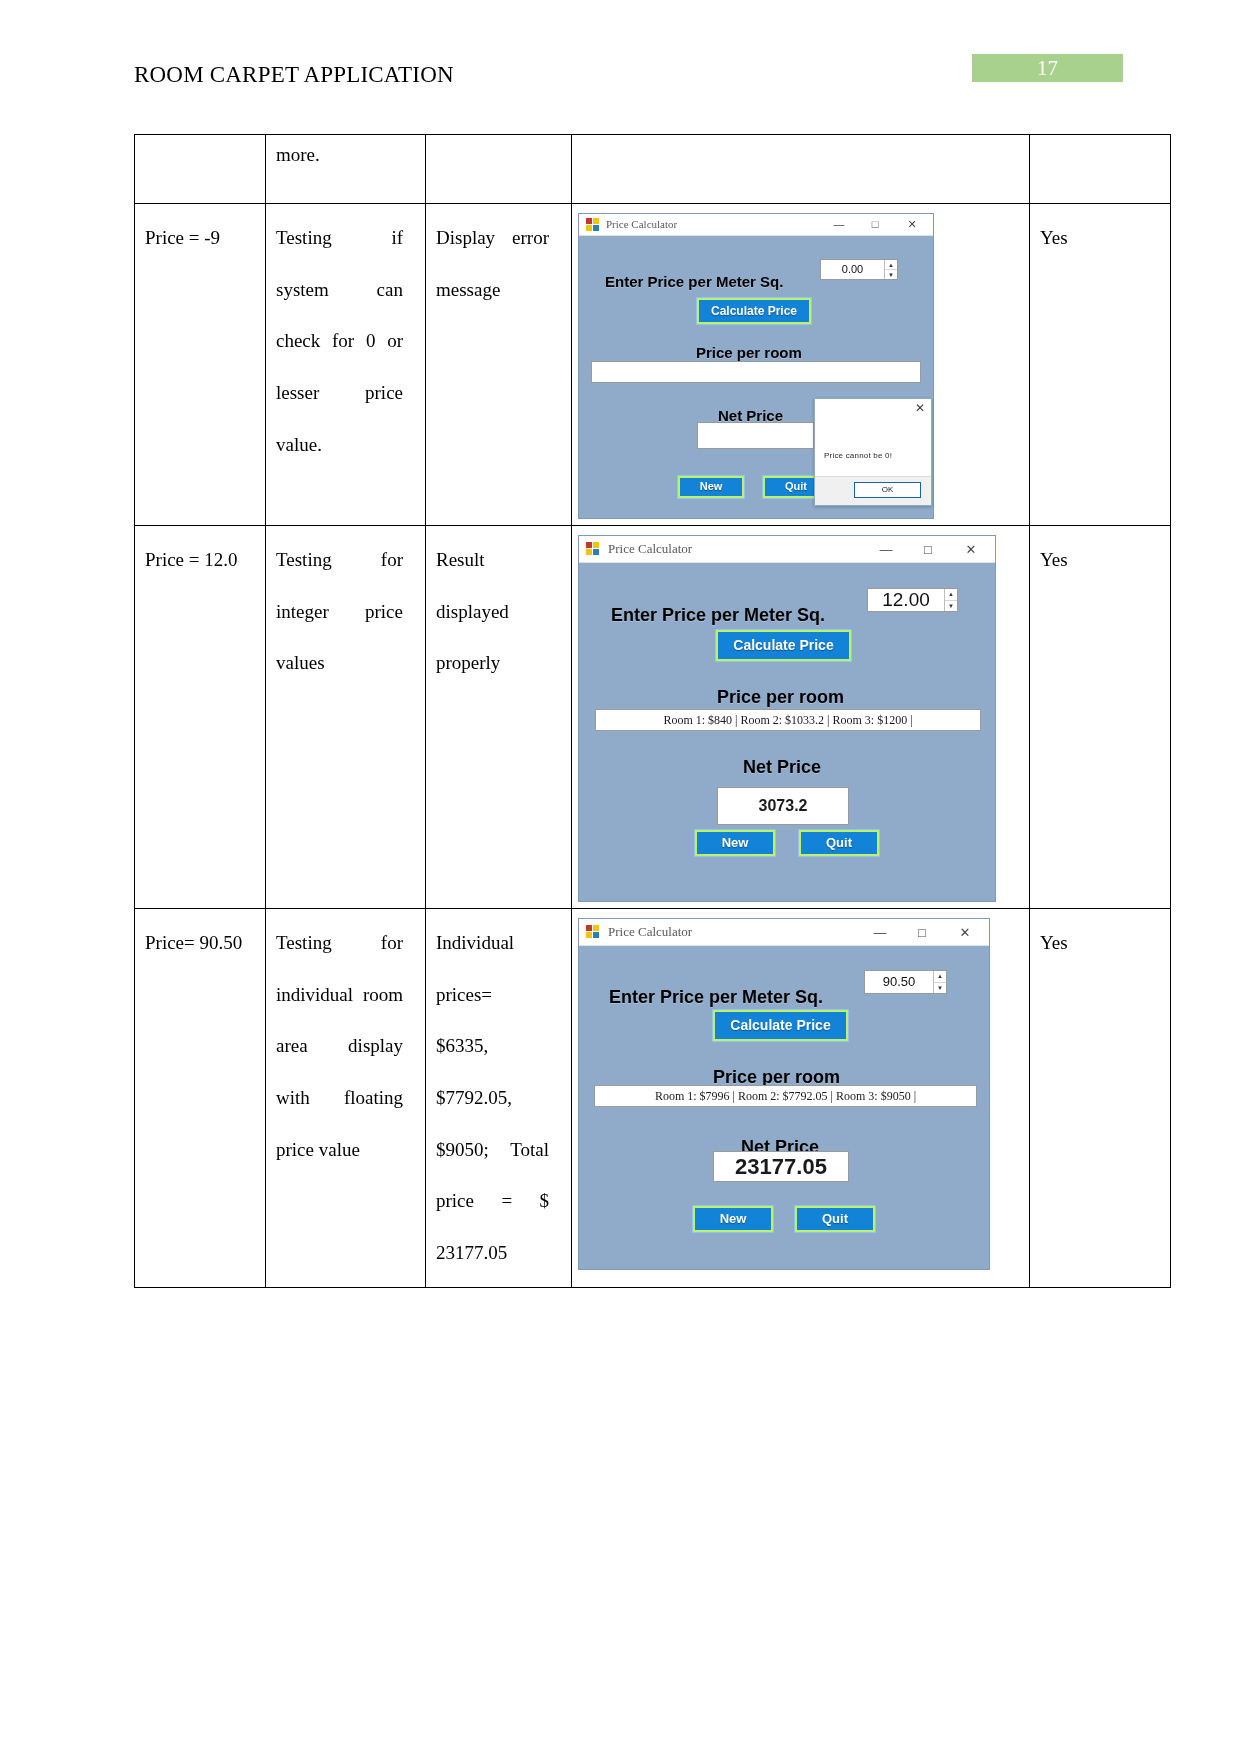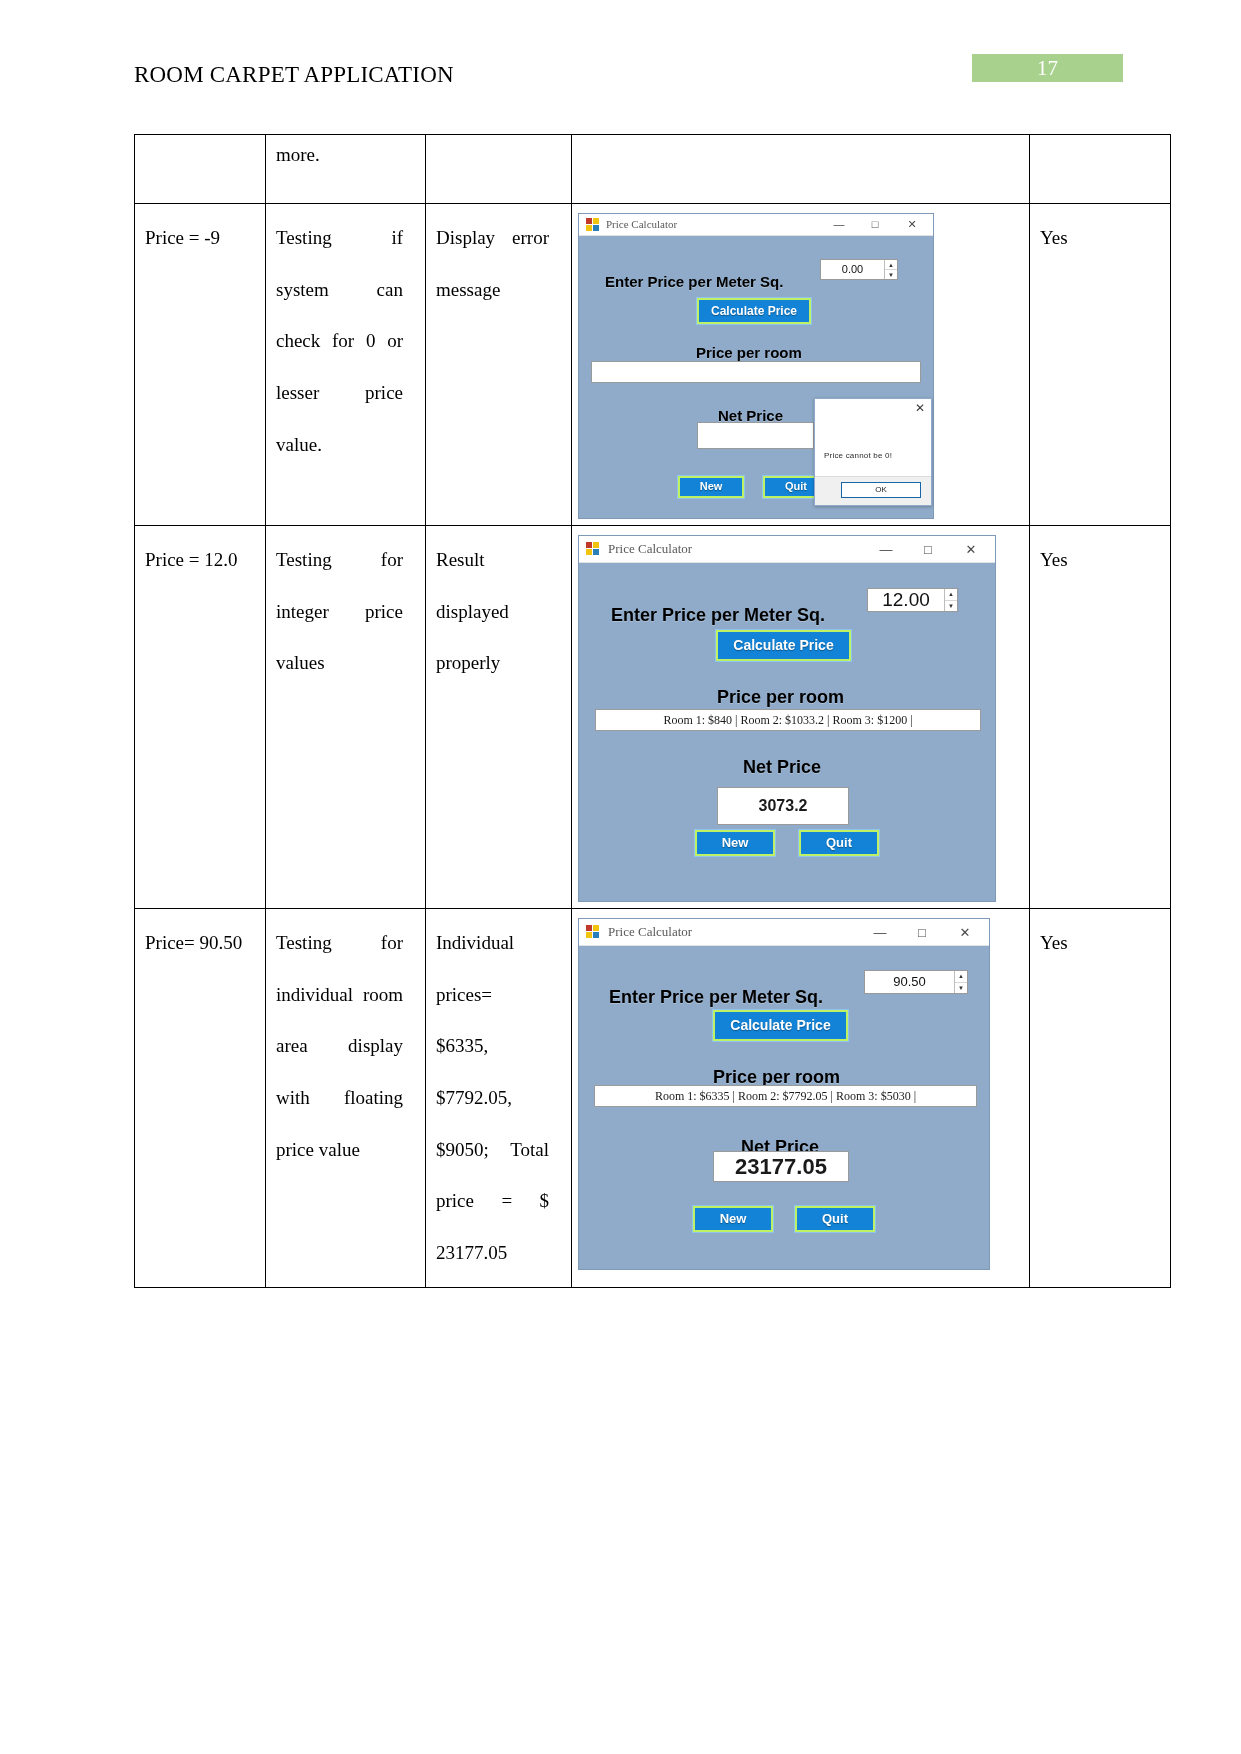--- a/index.html
+++ b/index.html
@@ -219,21 +219,21 @@
     position: absolute;
     left: 0; right: 0; bottom: 0;
     height: 28px;
     background: #f0f0f0;
     border-top: 1px solid #dcdcdc;
   }
   .wf-dialog .dlg-ok {
     position: absolute;
     right: 10px;
     top: 5px;
-    width: 80px;
+    width: 67px;
     height: 16px;
     background: #ffffff;
     border: 1px solid #1565a8;
     box-sizing: border-box;
     display: flex;
     align-items: center;
     justify-content: center;
     font-family: "Liberation Sans", sans-serif;
     font-size: 8px;
     color: #222;
@@ -387,33 +387,33 @@
           <span class="wf-title" style="font-size:13px;">Price Calculator</span>
           <span class="wf-btns">
             <span class="wf-btn" style="width:42px;font-size:13px;">—</span>
             <span class="wf-btn" style="width:42px;font-size:13px;">□</span>
             <span class="wf-btn" style="width:44px;font-size:13px;">✕</span>
           </span>
         </div>
 
         <div class="wf-label" style="left:30px; top:54px; font-size:18px;">Enter Price per Meter Sq.</div>
 
-        <div class="wf-spin" style="left:285px; top:51px; width:104px; height:24px;">
+        <div class="wf-spin" style="left:285px; top:51px; width:83px; height:24px;">
           <span class="val" style="font-size:13px;">90.50</span>
           <span class="arrows">
             <span>▲</span>
             <span>▼</span>
           </span>
         </div>
 
         <div class="wf-blue-btn" style="left:134px; top:91px; width:135px; height:31px; font-size:14px;">Calculate Price</div>
 
         <div class="wf-label" style="left:134px; top:134px; font-size:18px;">Price per room</div>
 
-        <div class="wf-textline" style="left:15px; top:166px; width:383px; height:22px; font-size:12px;">Room 1: $6335 | Room 2: $7792.05 | Room 3: $5030 |</div>
+        <div class="wf-textline" style="left:15px; top:166px; width:383px; height:22px; font-size:12px;">Room 1: $7996 | Room 2: $7792.05 | Room 3: $9050 |</div>
 
         <div class="wf-label" style="left:162px; top:204px; font-size:18px;">Net Price</div>
 
         <div class="wf-textline" style="left:134px; top:232px; width:136px; height:31px; font-size:22px; font-family:'Liberation Sans', sans-serif; font-weight:bold;">23177.05</div>
 
         <div class="wf-blue-btn" style="left:114px; top:287px; width:80px; height:26px; font-size:13px;">New</div>
 
         <div class="wf-blue-btn" style="left:216px; top:287px; width:80px; height:26px; font-size:13px;">Quit</div>
       </div>
     </td>

